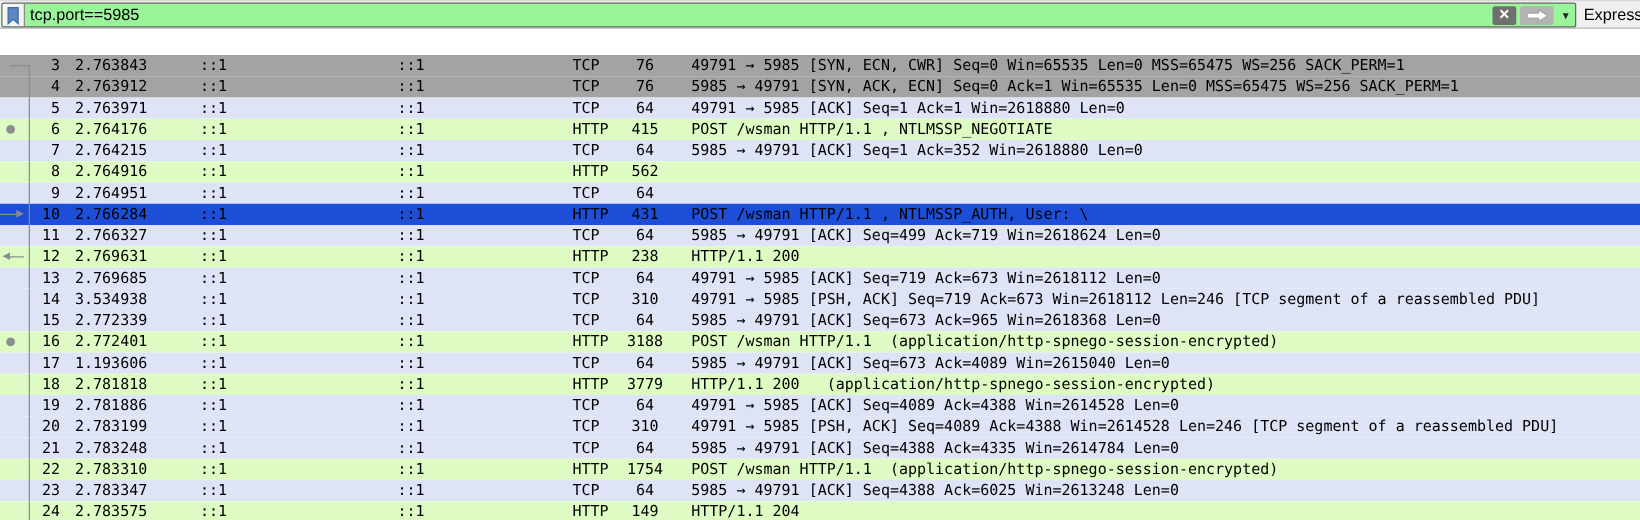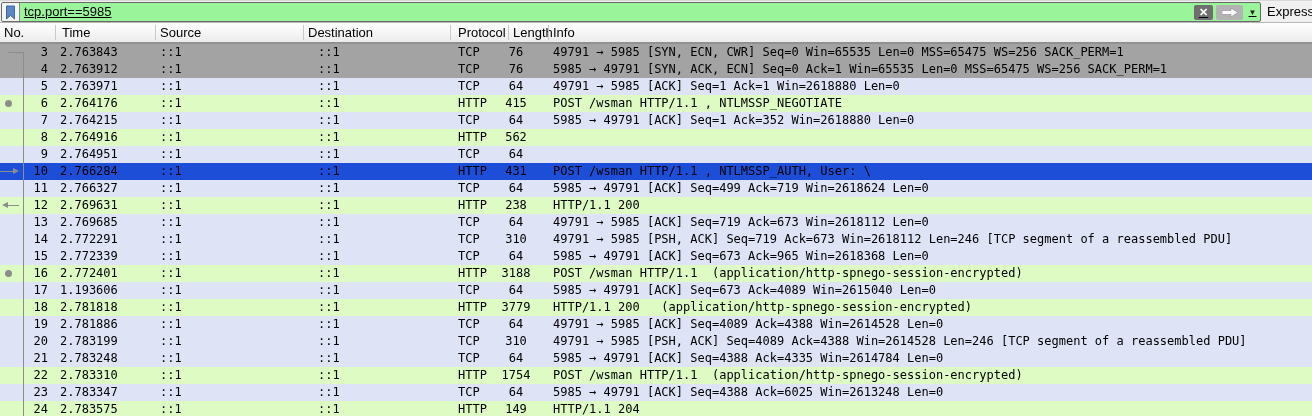--- a/index.html
+++ b/index.html
@@ -3,21 +3,21 @@
 <meta charset="utf-8">
 <style>
   html,body{margin:0;padding:0;background:#fff;}
   #app{position:relative;width:1312px;height:416px;overflow:hidden;background:#fff;
        font-family:"Liberation Sans",sans-serif;-webkit-font-smoothing:antialiased;}
 
   
   #filterbar{position:absolute;top:0;left:0;width:1312px;height:23px;background:#f0f0f0;
              border-top:1px solid #d9d9d9;box-sizing:border-box;border-bottom:1px solid #b8b8b8;}
   #filterbox{position:absolute;left:1px;top:1px;width:1260px;height:20px;box-sizing:border-box;
-             border:1px solid #686868;border-radius:2px;background:#9af59a;display:flex;align-items:center;overflow:hidden;text-decoration:underline;}
+             border:1px solid #686868;border-radius:2px;background:#9af59a;display:flex;align-items:center;overflow:hidden;}
   #bookmark-btn{width:17px;height:100%;background:#f5f5f5;border-right:1px solid #8a8a8a;
                 display:flex;align-items:center;justify-content:center;flex:0 0 auto;}
   #filter-query{flex:1 1 auto;padding-left:4px;font-size:13px;color:#000;white-space:pre;
                 font-family:"Liberation Sans",sans-serif;line-height:18px;}
   .fbtn{flex:0 0 auto;display:flex;align-items:center;justify-content:center;border-radius:2px;margin-right:3px;}
   #clear-btn{width:19px;height:15px;background:#6f6f6f;color:#fff;font-size:11px;font-weight:bold;line-height:15px;}
   #apply-btn{width:27px;height:15px;background:#b3b3b3;}
   #filter-dd{width:13px;height:15px;margin-right:1px;color:#222;font-size:8px;justify-content:center;}
   #expression-label{position:absolute;left:1267px;top:0;height:22px;line-height:22px;
                     font-size:13px;color:#000;white-space:nowrap;}
@@ -79,35 +79,20 @@
           <path d="M0 2.5 h9 v-2.5 l7 4.5 -7 4.5 v-2.5 h-9 z" fill="#fdfdfd" stroke="#8a8a8a" stroke-width="0.6"></path>
         </svg>
       </div>
       <div id="filter-dd" class="fbtn">
         <span>▼</span>
       </div>
     </div>
     <div id="expression-label">Expression…</div>
   </div>
 
-  <div id="colheader">
-    <span class="hlabel" style="left:4px">No.</span>
-    <span class="hlabel" style="left:62px">Time</span>
-    <span class="hlabel" style="left:160px">Source</span>
-    <span class="hlabel" style="left:308px">Destination</span>
-    <span class="hlabel" style="left:458px">Protocol</span>
-    <span class="hlabel" style="left:513px">Length</span>
-    <span class="hlabel" style="left:553px">Info</span>
-    <div class="hsep" style="left:55px"></div>
-    <div class="hsep" style="left:155px"></div>
-    <div class="hsep" style="left:303px"></div>
-    <div class="hsep" style="left:450px"></div>
-    <div class="hsep" style="left:508px"></div>
-    <div class="hsep" style="left:548px"></div>
-  </div>
 
   <div id="rows">
       <div class="row t-sel">
         <div class="convline half"></div>
         <div class="mk mk-corner"></div>
         <span class="cell c-no">3</span>
         <span class="cell c-time">2.763843</span>
         <span class="cell c-src">::1</span>
         <span class="cell c-dst">::1</span>
         <span class="cell c-proto">TCP</span>
@@ -213,21 +198,21 @@
         <span class="cell c-time">2.769685</span>
         <span class="cell c-src">::1</span>
         <span class="cell c-dst">::1</span>
         <span class="cell c-proto">TCP</span>
         <span class="cell c-len">64</span>
         <span class="cell c-info">49791 → 5985 [ACK] Seq=719 Ack=673 Win=2618112 Len=0</span>
       </div>
       <div class="row t-tcp">
         <div class="convline"></div>
         <span class="cell c-no">14</span>
-        <span class="cell c-time">2.772291</span>
+        <span class="cell c-time">3.534938</span>
         <span class="cell c-src">::1</span>
         <span class="cell c-dst">::1</span>
         <span class="cell c-proto">TCP</span>
         <span class="cell c-len">310</span>
         <span class="cell c-info">49791 → 5985 [PSH, ACK] Seq=719 Ack=673 Win=2618112 Len=246 [TCP segment of a reassembled PDU]</span>
       </div>
       <div class="row t-tcp">
         <div class="convline"></div>
         <span class="cell c-no">15</span>
         <span class="cell c-time">2.772339</span>

